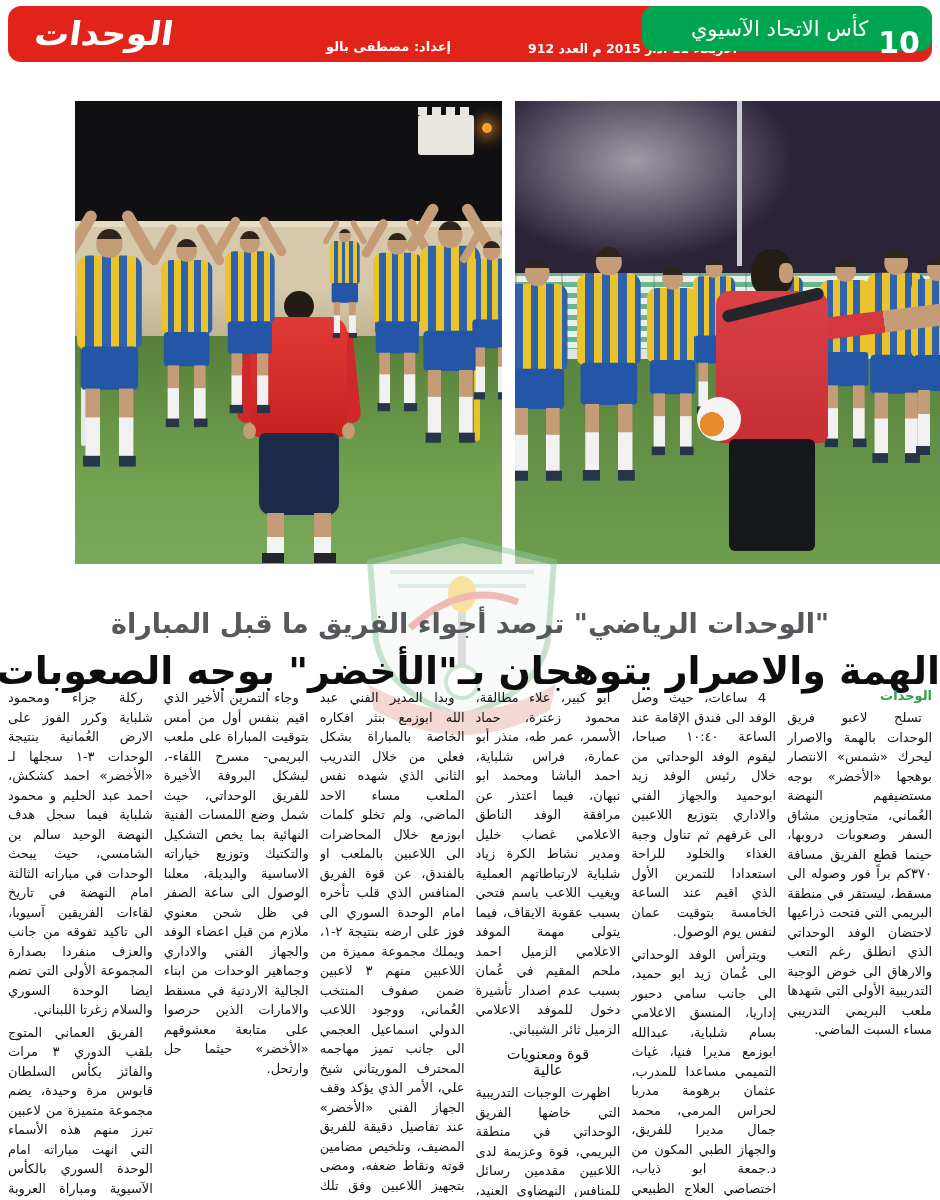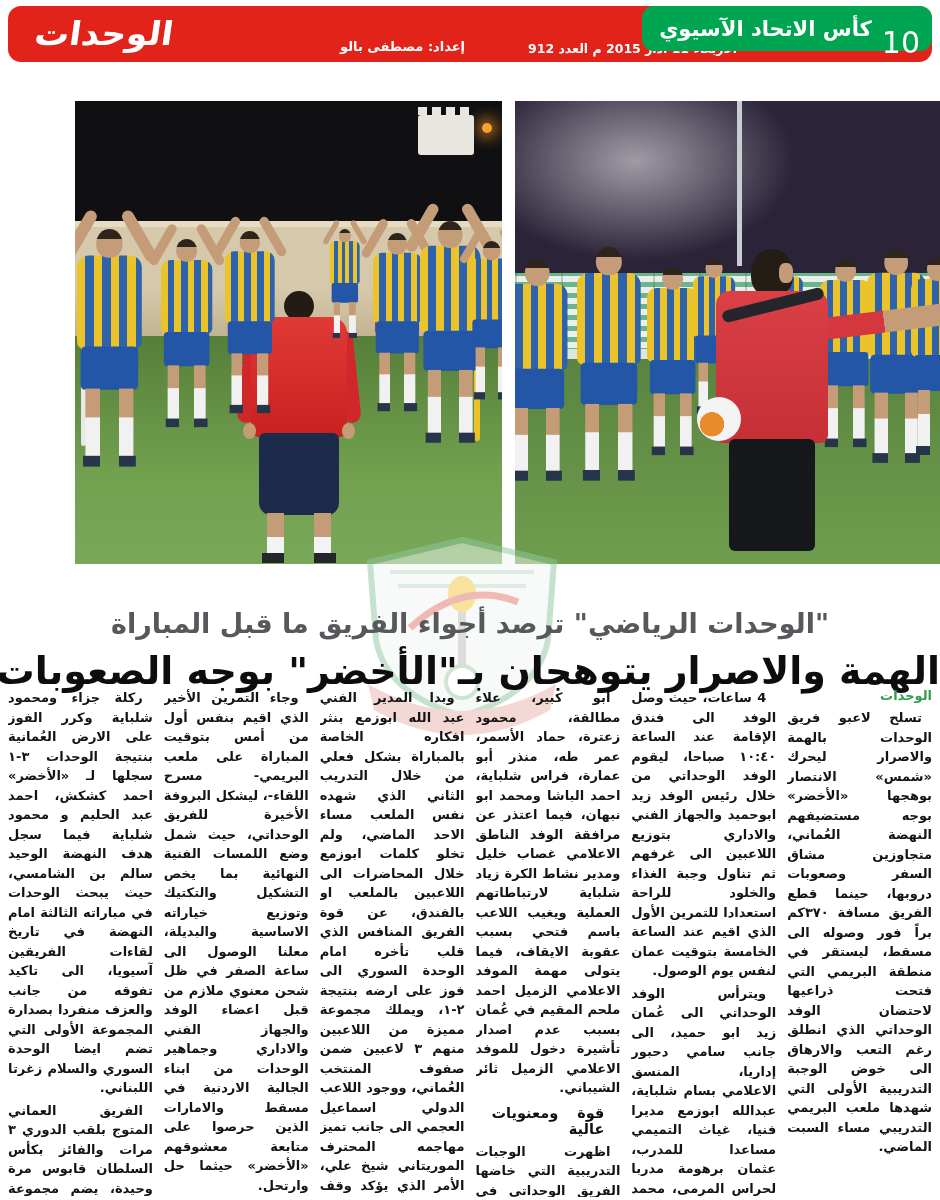--- a/index.html
+++ b/index.html
@@ -5,27 +5,27 @@
   html,body{margin:0;padding:0;background:#ffffff;}
   .page{position:relative;width:940px;height:1200px;background:#fff;overflow:hidden;
         font-family:"DejaVu Sans",sans-serif;}
 
   
   .topbar{position:absolute;left:8px;top:6px;width:924px;height:56px;
           background:#e2231a;border-radius:13px;}
   .masthead{position:absolute;left:26px;top:8px;width:140px;color:#fff;
             font-size:33px;font-weight:bold;text-align:center;
             transform:skewX(-8deg) scaleX(1.05);}
-  .prepared{position:absolute;left:332px;top:33px;color:#fff;font-size:13px;font-weight:bold;white-space:nowrap;}
+  .prepared{position:absolute;left:318px;top:33px;color:#fff;font-size:13px;font-weight:bold;white-space:nowrap;}
   .issue{position:absolute;left:520px;top:35px;color:#fff;font-size:12.5px;font-weight:bold;white-space:nowrap;}
   .section{position:absolute;right:0;top:0;width:290px;height:45px;background:#00a551;
            border-radius:12px;display:flex;align-items:center;justify-content:flex-start;
            gap:10px;padding:0 12px;box-sizing:border-box;}
-  .sec-num{color:#fff;font-size:30px;font-weight:normal;line-height:1;margin-top:28px;}
-  .sec-title{color:#fff;font-size:21px;font-weight:bold;white-space:nowrap;}
+  .sec-num{color:#fff;font-size:30px;font-weight:bold;line-height:1;margin-top:28px;}
+  .sec-title{color:#fff;font-size:21px;font-weight:normal;white-space:nowrap;}
 
   
   .photo{position:absolute;top:85px;height:463px;overflow:hidden;background:#101012;}
   .photo-left{left:35px;width:427px;}
   .photo-right{left:475px;width:430px;}
   .abs{position:absolute;}
 
   
   .lp-wall{left:0;top:120px;width:100%;height:115px;
            background:linear-gradient(#e6dcc2 0 6px,#d6c9ab 6px 60%,#c2b391 100%);}
@@ -120,22 +120,22 @@
             font-size:38px;font-weight:bold;letter-spacing:-.5px;z-index:2;white-space:nowrap;}
 
   
   .crest{position:absolute;left:350px;top:532px;z-index:1;opacity:.5;}
 
   
   .columns{position:absolute;left:8px;top:688px;width:924px;height:509px;display:flex;
            gap:11px;z-index:2;}
   .column{flex:1 1 0;overflow:hidden;text-align:justify;color:#141414;}
   .lead-label{color:#2f9e4c;font-size:13px;font-weight:bold;margin:0 0 5px;}
-  .body-p{margin:0 0 3px;font-size:13px;line-height:19.5px;font-weight:bold;text-indent:10px;}
-  .subhead{margin:7px 16px 5px;font-size:14.5px;font-weight:bold;color:#101010;}
+  .body-p{margin:0 0 3px;font-size:13px;line-height:19.5px;font-weight:normal;text-indent:10px;}
+  .subhead{margin:7px 16px 5px;font-size:14.5px;font-weight:normal;text-align:center;color:#101010;}
 </style>
 </head>
 <body>
 
 <div class="page">
 
   <header class="topbar">
     <div class="masthead">الوحدات</div>
     <div class="prepared">إعداد: مصطفى بالو</div>
     <div class="issue">الاربعاء 11 آذار 2015 م العدد 912</div>

